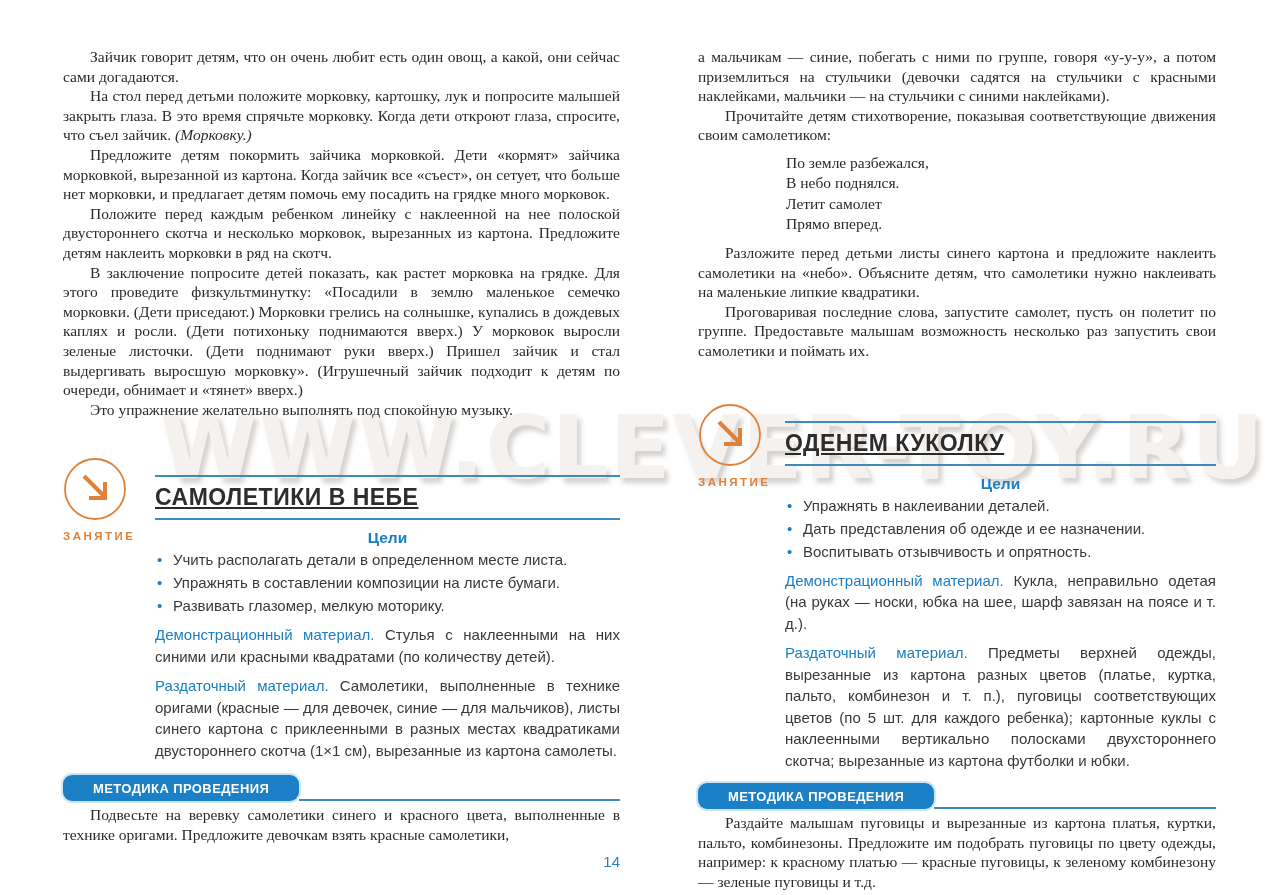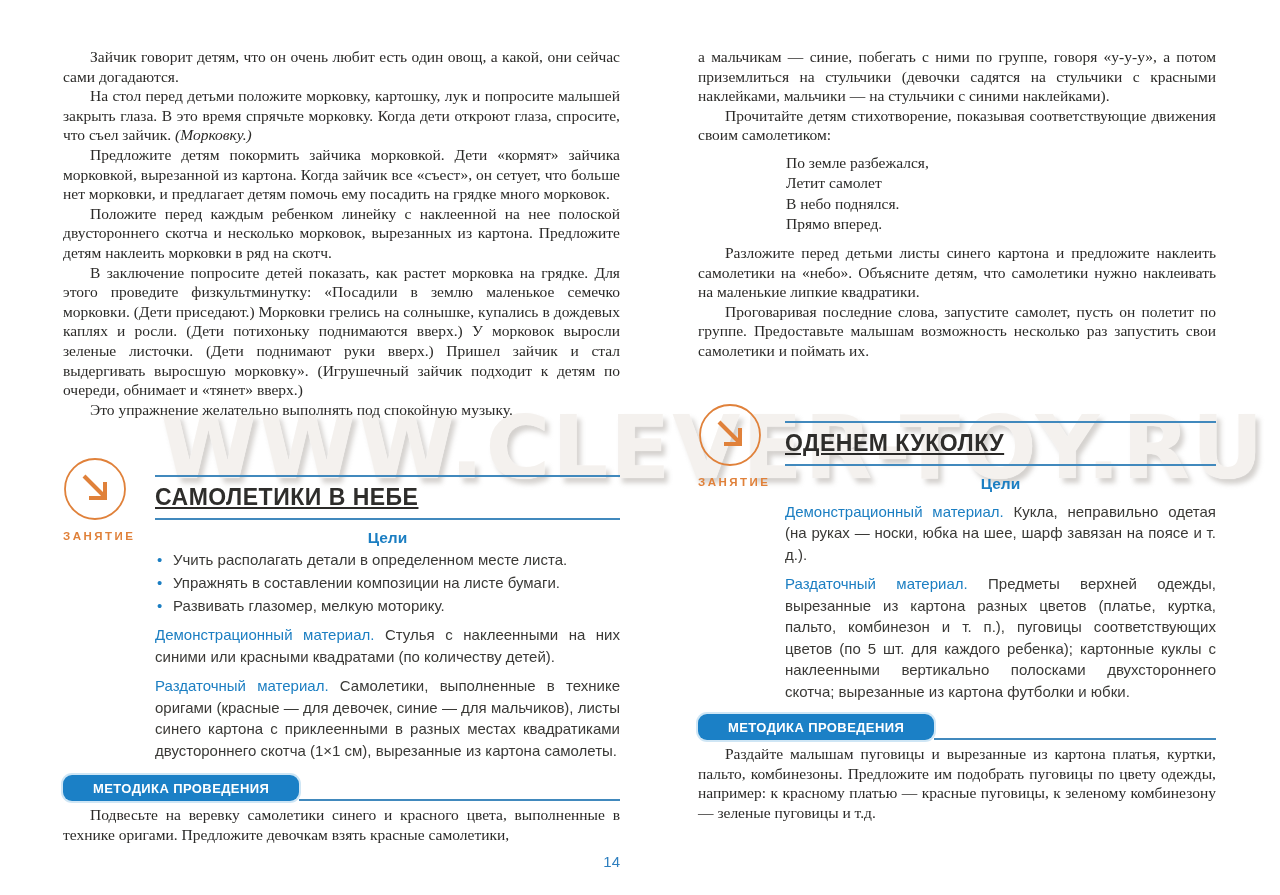--- a/index.html
+++ b/index.html
@@ -144,22 +144,22 @@
   <div class="page-number">14</div>
 </div>
 
 <div class="page page-right">
 
   <p class="body-para no-indent">а мальчикам — синие, побегать с ними по группе, говоря «у-у-у», а потом приземлиться на стульчики (девочки садятся на стульчики с красными наклейками, мальчики — на стульчики с синими наклейками).</p>
   <p class="body-para">Прочитайте детям стихотворение, показывая соответствующие движения своим самолетиком:</p>
 
   <div class="poem">
       <div class="poem-line">По земле разбежался,</div>
+      <div class="poem-line">В небо поднялся.</div>
       <div class="poem-line">Летит самолет</div>
-      <div class="poem-line">В небо поднялся.</div>
       <div class="poem-line">Прямо вперед.</div>
     </div>
 
   <div style="margin-top:8px;">
       <p class="body-para">Разложите перед детьми листы синего картона и предложите наклеить самолетики на «небо». Объясните детям, что самолетики нужно наклеивать на маленькие липкие квадратики.</p>
       <p class="body-para">Проговаривая последние слова, запустите самолет, пусть он полетит по группе. Предоставьте малышам возможность несколько раз запустить свои самолетики и поймать их.</p>
     </div>
 
   <div class="lesson-row" style="margin-top:42px;">
     <div class="icon-col">
@@ -168,20 +168,25 @@
         <line x1="21" y1="19" x2="41" y2="39" stroke="#e0813a" stroke-width="4" stroke-linecap="butt"></line>
         <polyline points="42,25 42,41 26,41" fill="none" stroke="#e0813a" stroke-width="4"></polyline>
       </svg>
       <span class="icon-label">ЗАНЯТИЕ</span>
     </div>
     <div class="content-col">
       <div class="title-block">
         <h1 class="lesson-title">ОДЕНЕМ КУКОЛКУ</h1>
       </div>
       <div class="goals-heading">Цели</div>
+      <ul class="goals">
+          <li>Упражнять в наклеивании деталей.</li>
+          <li>Дать представления об одежде и ее назначении.</li>
+          <li>Воспитывать отзывчивость и опрятность.</li>
+        </ul>
       <p class="material"><span class="material-label">Демонстрационный материал.</span><span> Кукла, неправильно одетая (на руках — носки, юбка на шее, шарф завязан на поясе и т. д.).</span></p>
       <p class="material"><span class="material-label">Раздаточный материал.</span><span> Предметы верхней одежды, вырезанные из картона разных цветов (платье, куртка, пальто, комбинезон и т. п.), пуговицы соответствующих цветов (по 5 шт. для каждого ребенка); картонные куклы с наклеенными вертикально полосками двухстороннего скотча; вырезанные из картона футболки и юбки.</span></p>
     </div>
   </div>
 
   <div class="method-row" style="margin-top:12px;">
     <div class="method-badge">МЕТОДИКА ПРОВЕДЕНИЯ</div>
     <div class="method-line"></div>
   </div>
   <p class="body-para method-para">Раздайте малышам пуговицы и вырезанные из картона платья, куртки, пальто, комбинезоны. Предложите им подобрать пуговицы по цвету одежды, например: к красному платью — красные пуговицы, к зеленому комбинезону — зеленые пуговицы и т.д.</p>

